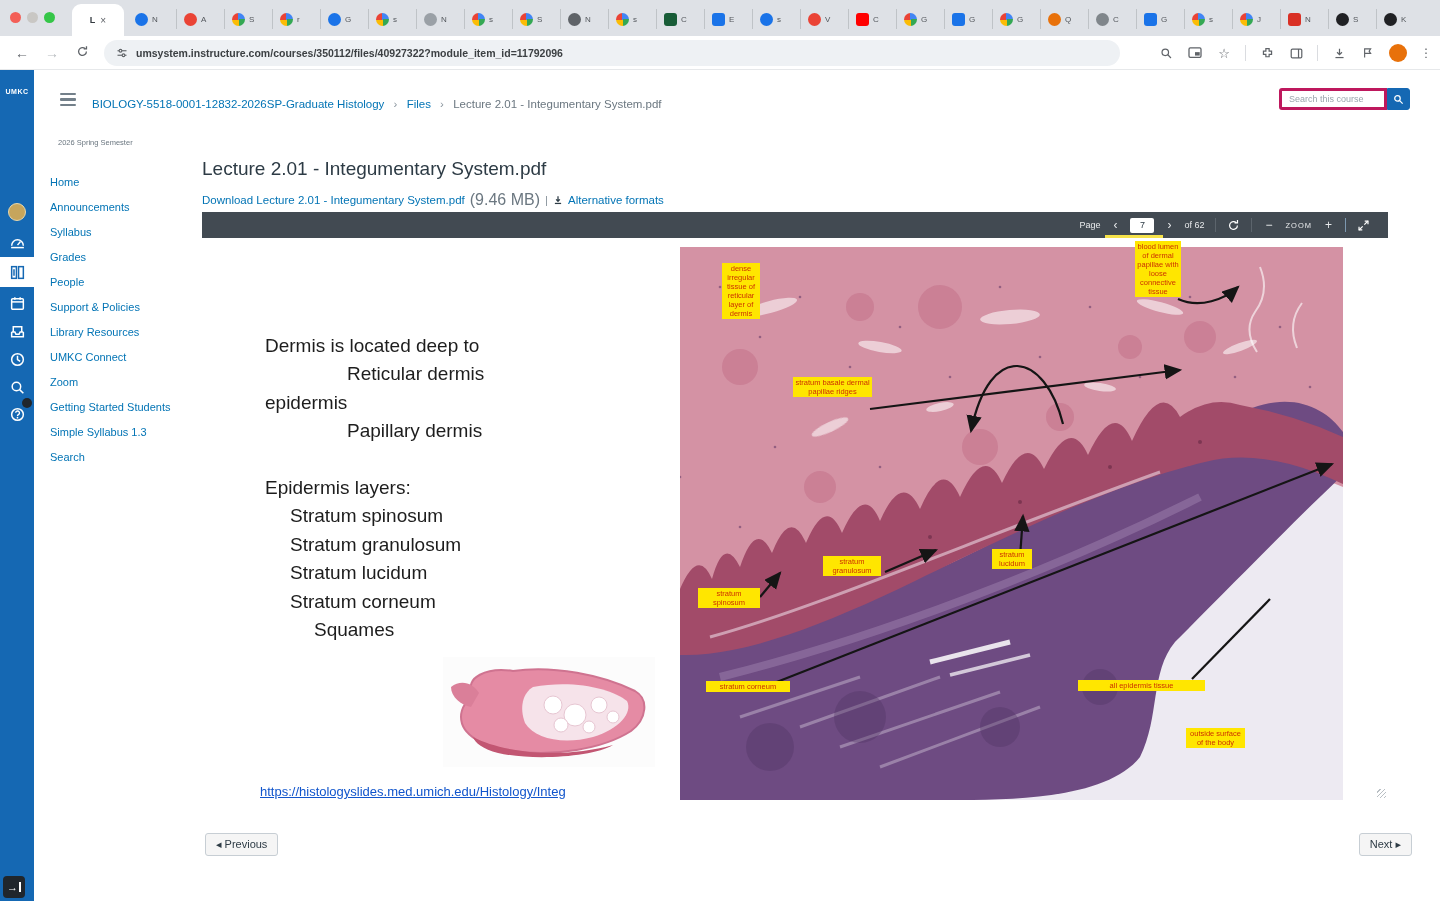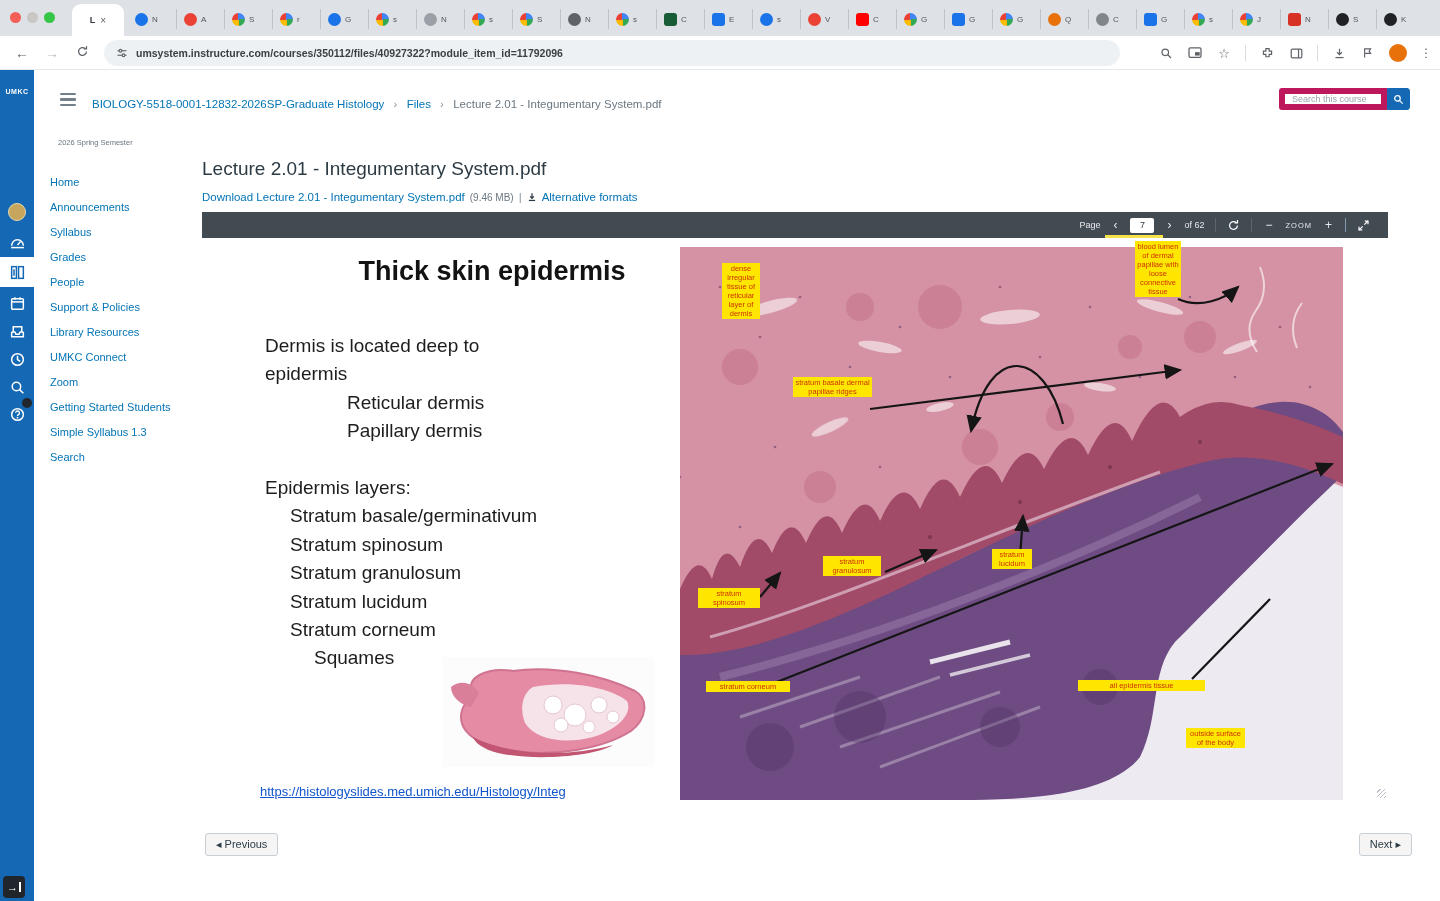--- a/index.html
+++ b/index.html
@@ -53,29 +53,29 @@
 
   
   .crumb-row { position:absolute; left:56px; top:88px; width:1370px; height:26px; }
   .hamb { position:absolute; left:4px; top:5px; width:16px; height:13px; display:flex; flex-direction:column; justify-content:space-between; }
   .hamb span { display:block; height:2.4px; background:#73808a; border-radius:1px; }
   .crumbs { position:absolute; left:36px; top:10px; font-size:11.5px; white-space:nowrap; }
   .crumbs a { color:#0374B5; text-decoration:none; }
   .crumbs .sep { color:#8a959e; margin:0 6px; }
   .crumbs .current { color:#6b7780; }
   .csearch { position:absolute; right:16px; top:0; display:flex; align-items:center; }
-  .csearch input { width:108px; height:22px; border:6px solid #be185d; border-radius:3px 0 0 3px; font-size:9px; padding:0 7px; color:#2d3b45; background:#fff; outline:none; }
+  .csearch input { width:108px; height:22px; border:3px solid #be185d; border-radius:3px 0 0 3px; font-size:9px; padding:0 7px; color:#2d3b45; background:#fff; outline:none; }
   .csearch input::placeholder { color:#9aa5ad; }
   .csearch-btn { width:23px; height:22px; background:#1568b3; border:1px solid #1568b3; border-radius:0 3px 3px 0; display:flex; align-items:center; justify-content:center; }
 
   
   .file-title { position:absolute; left:202px; top:158px; font-size:19px; color:#2d3b45; font-weight:500; }
   .dl-row { position:absolute; left:202px; top:191px; font-size:11.5px; display:flex; align-items:center; gap:5px; }
   .dl-row a { color:#0374B5; text-decoration:none; }
-  .dl-size { color:#6b7780; font-size:10px; }
+  .dl-size { color:#6b7780; font-size:16px; }
   .dl-div { color:#8a959e; }
 
   
   .pdf { position:absolute; left:202px; top:212px; width:1186px; height:588px; }
   .pdf-toolbar { position:absolute; left:0; top:0; width:1186px; height:26px; background:#424a52; display:flex; align-items:center; justify-content:flex-end; gap:11px; padding-right:18px; color:#fff; }
   .pt-label { font-size:9px; color:#e8eaec; }
   .pt-chev { font-size:12px; color:#e8eaec; line-height:1; padding:0 2px; }
   .pt-input { width:24px; height:15px; background:#fff; border-radius:2px; color:#2d3b45; font-size:9px; display:flex; align-items:center; justify-content:center; }
   .pt-sep { width:1px; height:14px; background:#5c646c; }
   .pt-sep.lite { background:#7d98b0; }
@@ -440,29 +440,27 @@
               <path d="M13.5 2.5L9 7"></path>
               <path d="M2.5 13.5L7 9"></path>
             </g>
           </svg>
       </span>
       <span class="pt-underline"></span>
     </div>
 
     <div class="pdf-body">
 
-      <div class="slide-title">Thick skin epidermis</div>
       <div class="slide-body">
           <div class="sline ind0">Dermis is located deep to</div>
+          <div class="sline ind3">Reticular dermis</div>
           <div class="sline ind0">epidermis</div>
-          <div class="sline ind3">Reticular dermis</div>
           <div class="sline ind3">Papillary dermis</div>
           <div class="sline ind0 blank"></div>
           <div class="sline ind0">Epidermis layers:</div>
-          <div class="sline ind1">Stratum basale/germinativum</div>
           <div class="sline ind1">Stratum spinosum</div>
           <div class="sline ind1">Stratum granulosum</div>
           <div class="sline ind1">Stratum lucidum</div>
           <div class="sline ind1">Stratum corneum</div>
           <div class="sline ind2">Squames</div>
         </div>
       <a class="slide-link">https://histologyslides.med.umich.edu/Histology/Integ</a>
 
       <svg class="thumb" viewBox="0 0 212 110">
         <rect width="212" height="110" fill="#fcfcfc"></rect>

